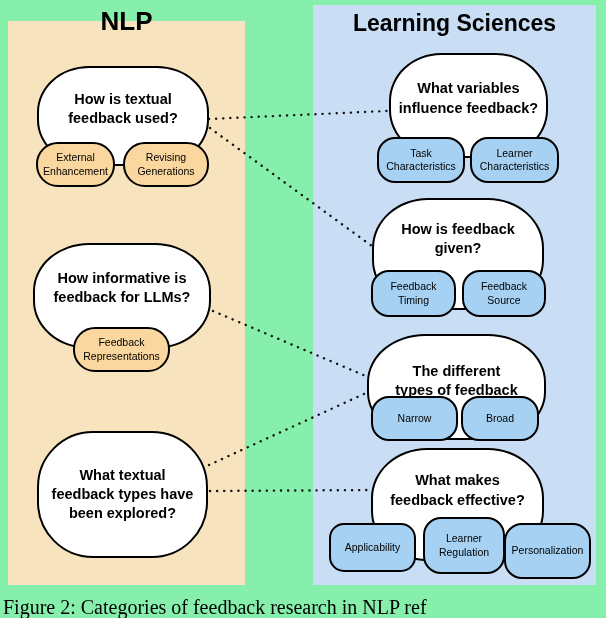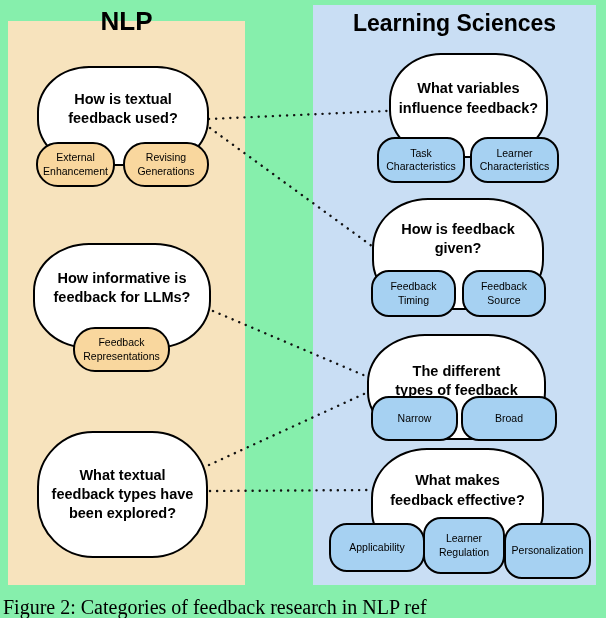--- a/index.html
+++ b/index.html
@@ -43,24 +43,24 @@
   .ls-b1{left:389px;top:53px;width:159px;height:105px;border-radius:52px/48px;padding-bottom:14px;}
   .ls-b1-s1{left:377px;top:137px;width:88px;height:46px;}
   .ls-b1-s2{left:470px;top:137px;width:89px;height:46px;}
 
   .ls-b2{left:372px;top:198px;width:172px;height:112px;border-radius:56px/50px;padding-bottom:30px;}
   .ls-b2-s1{left:371px;top:270px;width:85px;height:47px;}
   .ls-b2-s2{left:462px;top:270px;width:84px;height:47px;}
 
   .ls-b3{left:367px;top:334px;width:179px;height:106px;border-radius:58px/48px;padding-bottom:12px;}
   .ls-b3-s1{left:371px;top:396px;width:87px;height:45px;}
-  .ls-b3-s2{left:461px;top:396px;width:96px;height:45px;}
+  .ls-b3-s2{left:461px;top:396px;width:78px;height:45px;}
 
   .ls-b4{left:371px;top:448px;width:173px;height:113px;border-radius:56px/50px;padding-bottom:28px;}
-  .ls-b4-s1{left:329px;top:523px;width:96px;height:49px;}
+  .ls-b4-s1{left:329px;top:523px;width:87px;height:49px;border-radius:15px;}
   .ls-b4-s2{left:423px;top:517px;width:82px;height:57px;}
   .ls-b4-s3{left:504px;top:523px;width:87px;height:56px;}
 
   .caption{
     position:absolute;left:3px;top:595px;width:600px;margin:0;
     font-family:"Liberation Serif",serif;font-size:20px;line-height:1.2;color:#000;
   }
 </style>
 </head>
 <body>

